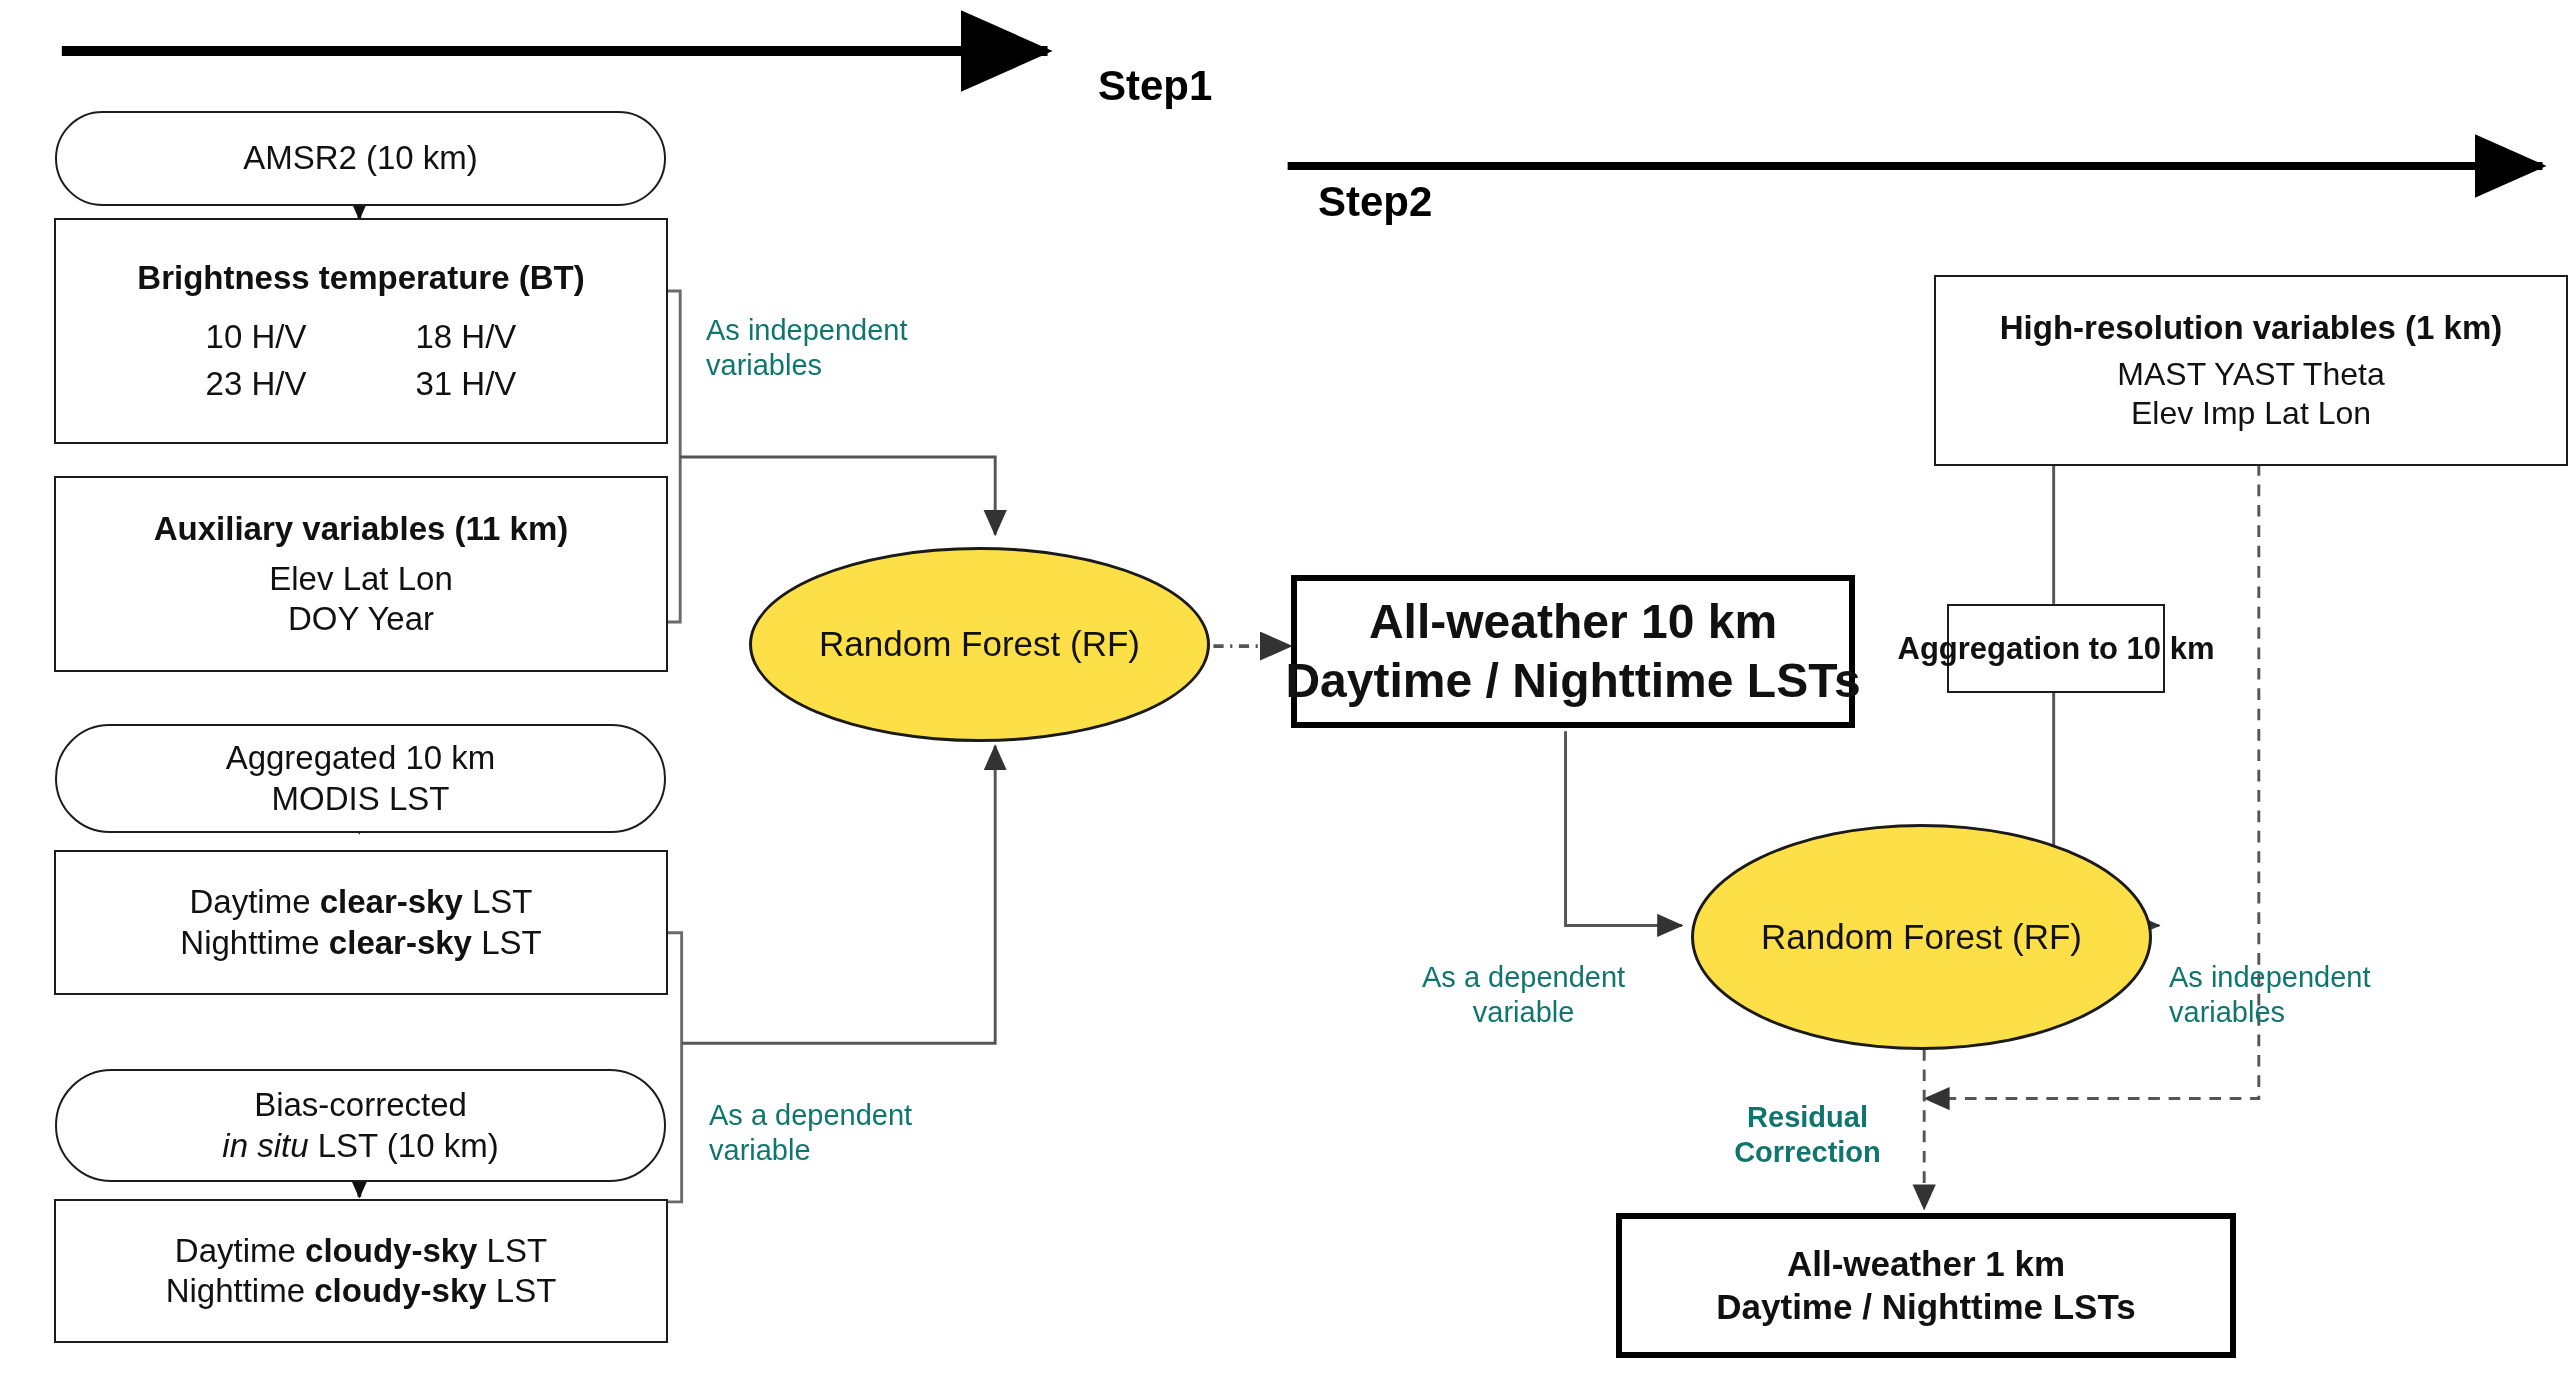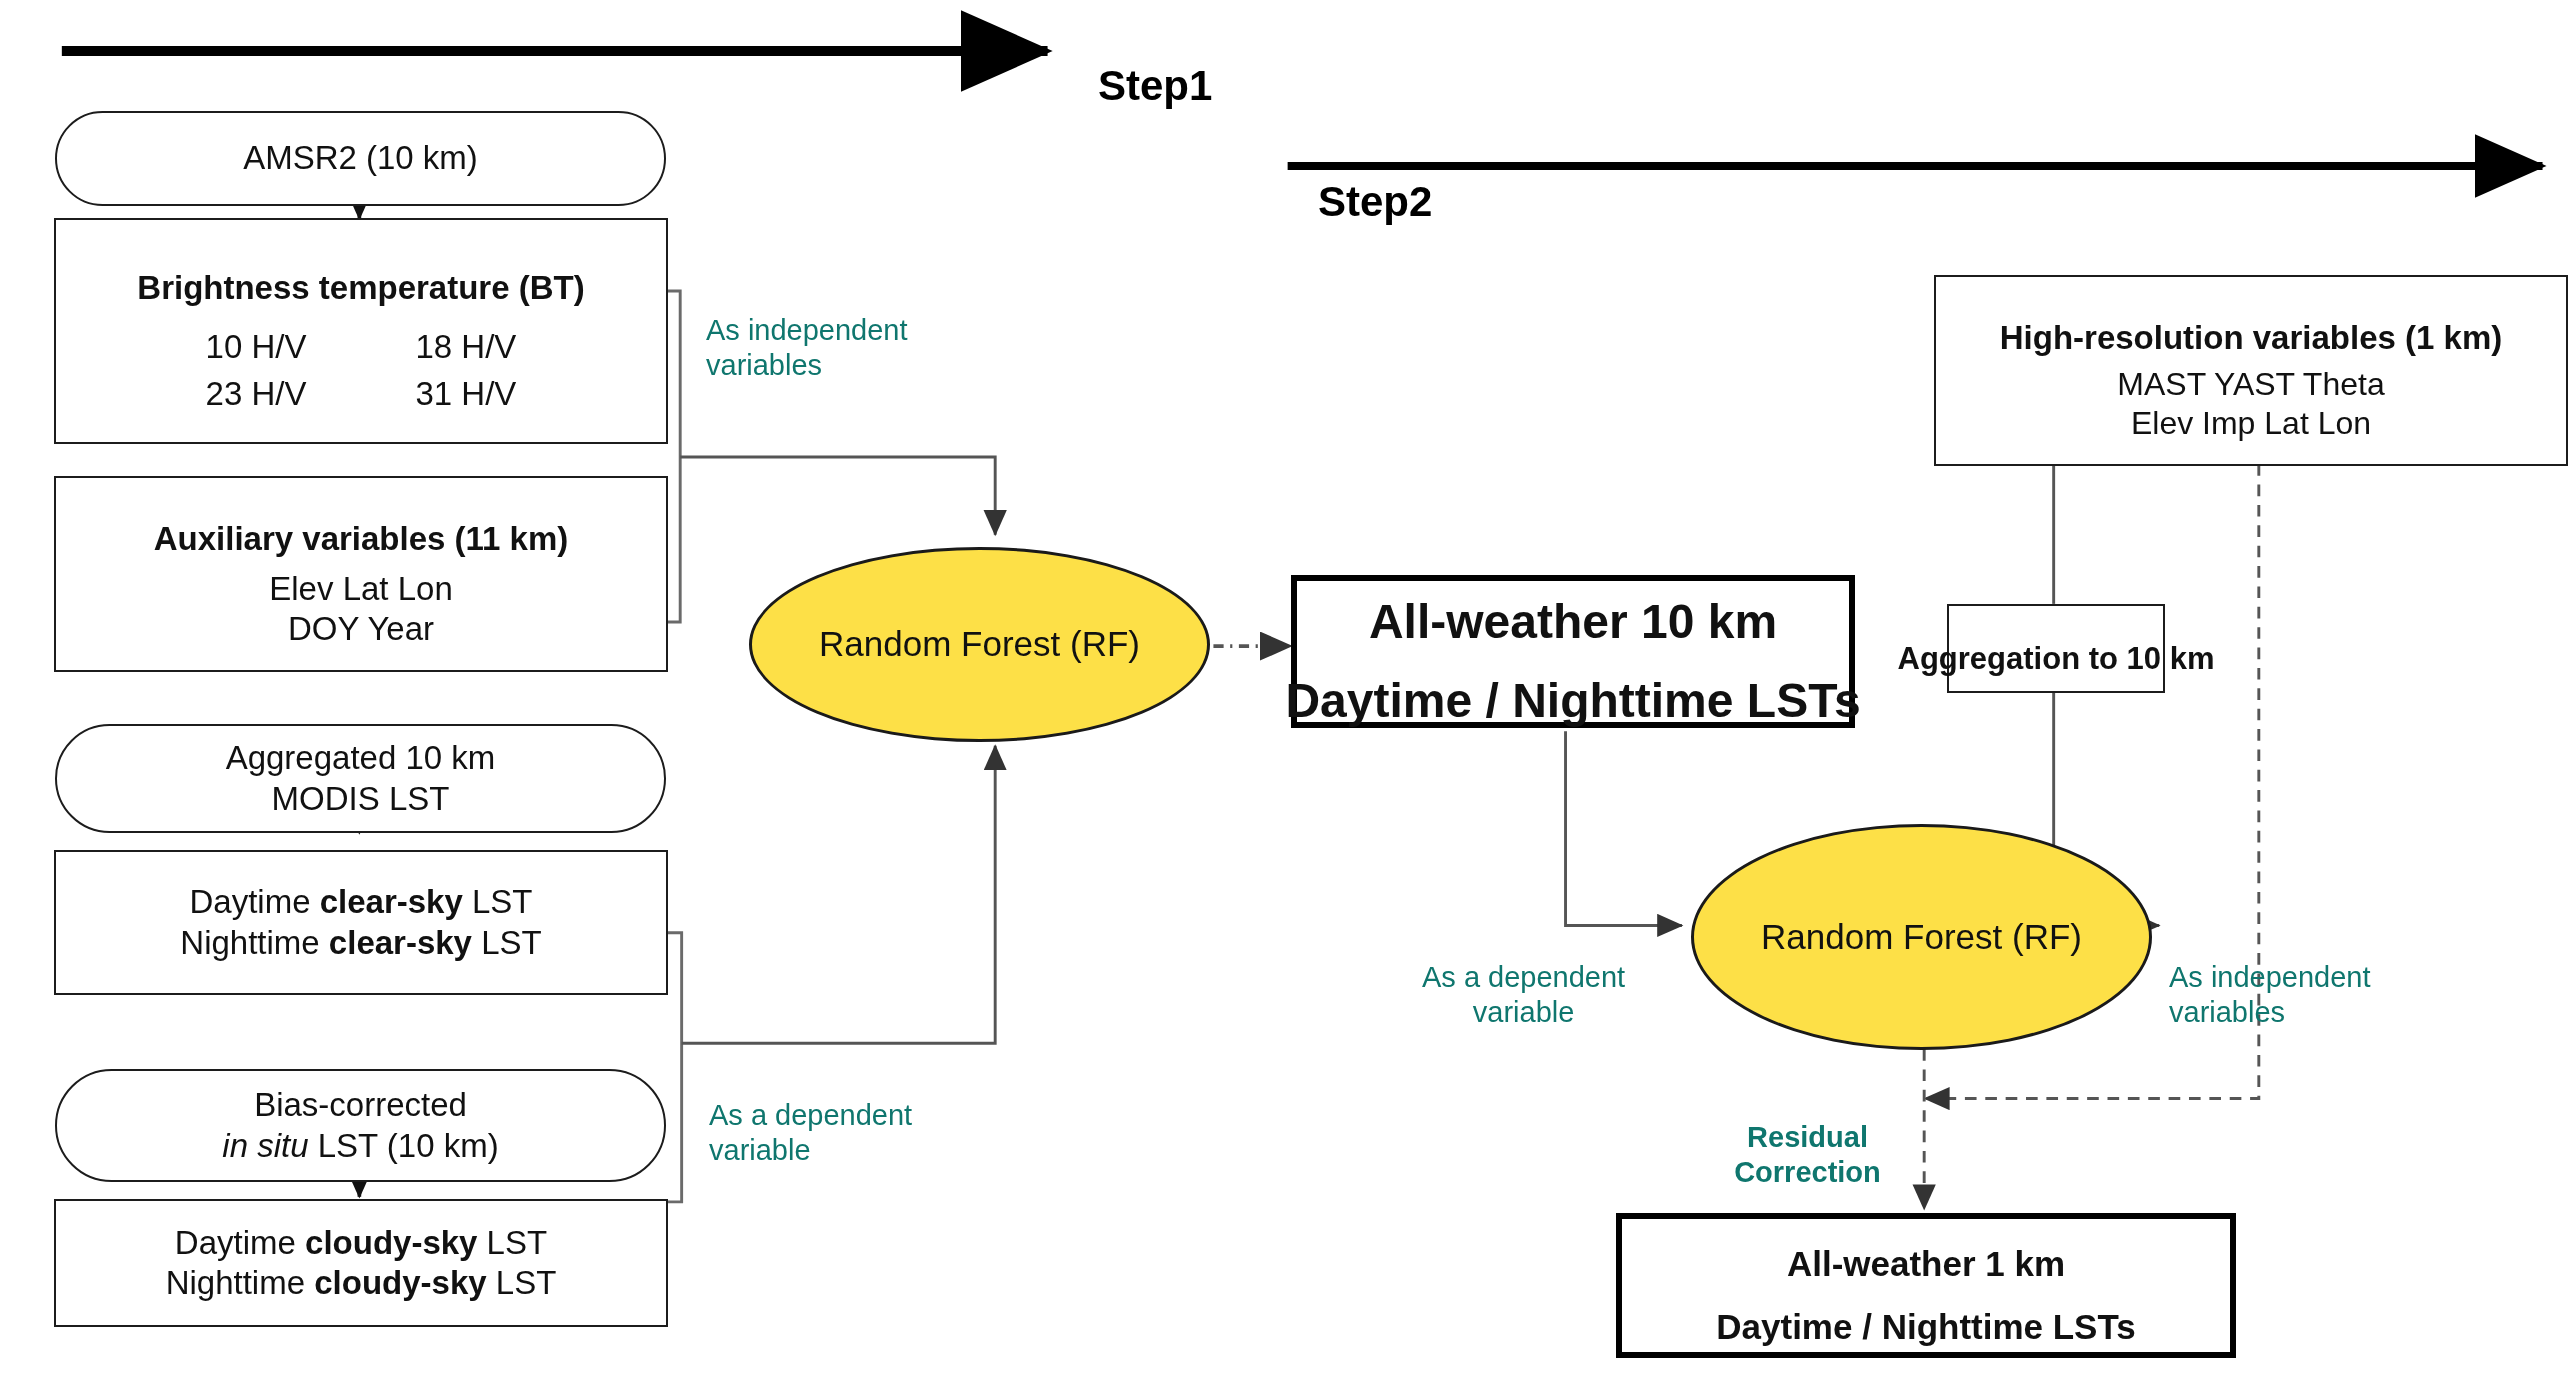--- a/index.html
+++ b/index.html
@@ -6,21 +6,21 @@
   body{font-family:"Liberation Sans",sans-serif;}
   #stage{position:relative;width:2576px;height:1394px;background:#fff;overflow:hidden;border-radius:22px;}
   #svg-layer{position:absolute;left:0;top:0;width:2576px;height:1394px;}
   .node{position:absolute;box-sizing:border-box;display:flex;flex-direction:column;
         align-items:center;justify-content:center;text-align:center;background:#fff;
         color:#111;line-height:1.22;}
   .box{border:2.9px solid #1c1c1c;}
   .box-thick{border:6.5px solid #000;}
   .pill{border:2.9px solid #1c1c1c;border-radius:727px;}
   .ellipse{border:3.6px solid #1a1a1a;border-radius:50%;background:#fde047;}
-  .ttl{font-weight:bold;margin-top:20px;}
+  .ttl{font-weight:bold;}
   .ln{display:block;white-space:nowrap;}
   .lbl{position:absolute;text-align:center;color:#0f766e;line-height:1.22;white-space:nowrap;}
   .step{position:absolute;font-weight:bold;color:#000;white-space:nowrap;}
   .ital{font-style:italic;}
   b{font-weight:bold;}
 </style>
 </head>
 <body>
 
 <div id="stage">
@@ -112,21 +112,21 @@
   <div class="node box" style="left:54px;top:850px;width:614px;height:145px;font-size:33px;">
     <span class="ln"><span>Daytime </span><b>clear-sky</b><span> LST</span></span>
     <span class="ln"><span>Nighttime </span><b>clear-sky</b><span> LST</span></span>
   </div>
 
   <div class="node pill" style="left:55px;top:1069px;width:611px;height:113px;font-size:33px;">
     <span class="ln">Bias-corrected</span>
     <span class="ln"><i class="ital">in situ</i><span> LST (10 km)</span></span>
   </div>
 
-  <div class="node box" style="left:54px;top:1199px;width:614px;height:128px;font-size:33px;">
+  <div class="node box" style="left:54px;top:1199px;width:614px;height:144px;font-size:33px;">
     <span class="ln"><span>Daytime </span><b>cloudy-sky</b><span> LST</span></span>
     <span class="ln"><span>Nighttime </span><b>cloudy-sky</b><span> LST</span></span>
   </div>
 
   <div class="node ellipse" style="left:749px;top:547px;width:461px;height:195px;font-size:35px;">
     <span class="ln">Random Forest (RF)</span>
   </div>
 
   <div class="lbl" style="left:706px;top:313px;font-size:29px;text-align:left;">
     <span class="ln">As independent</span>

